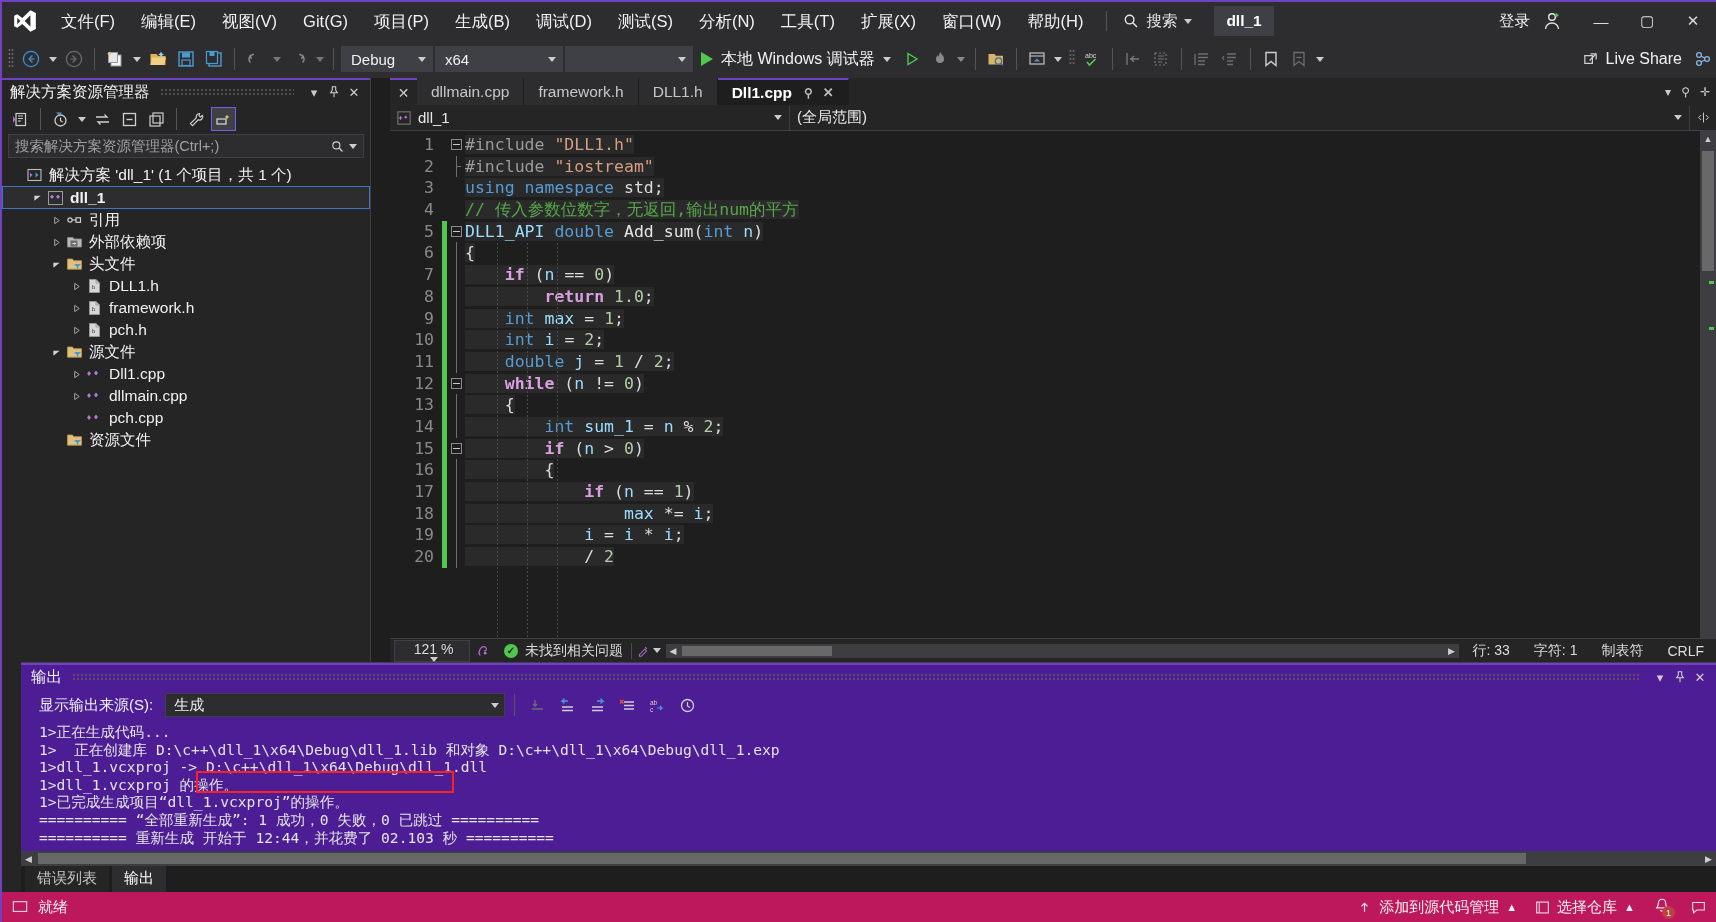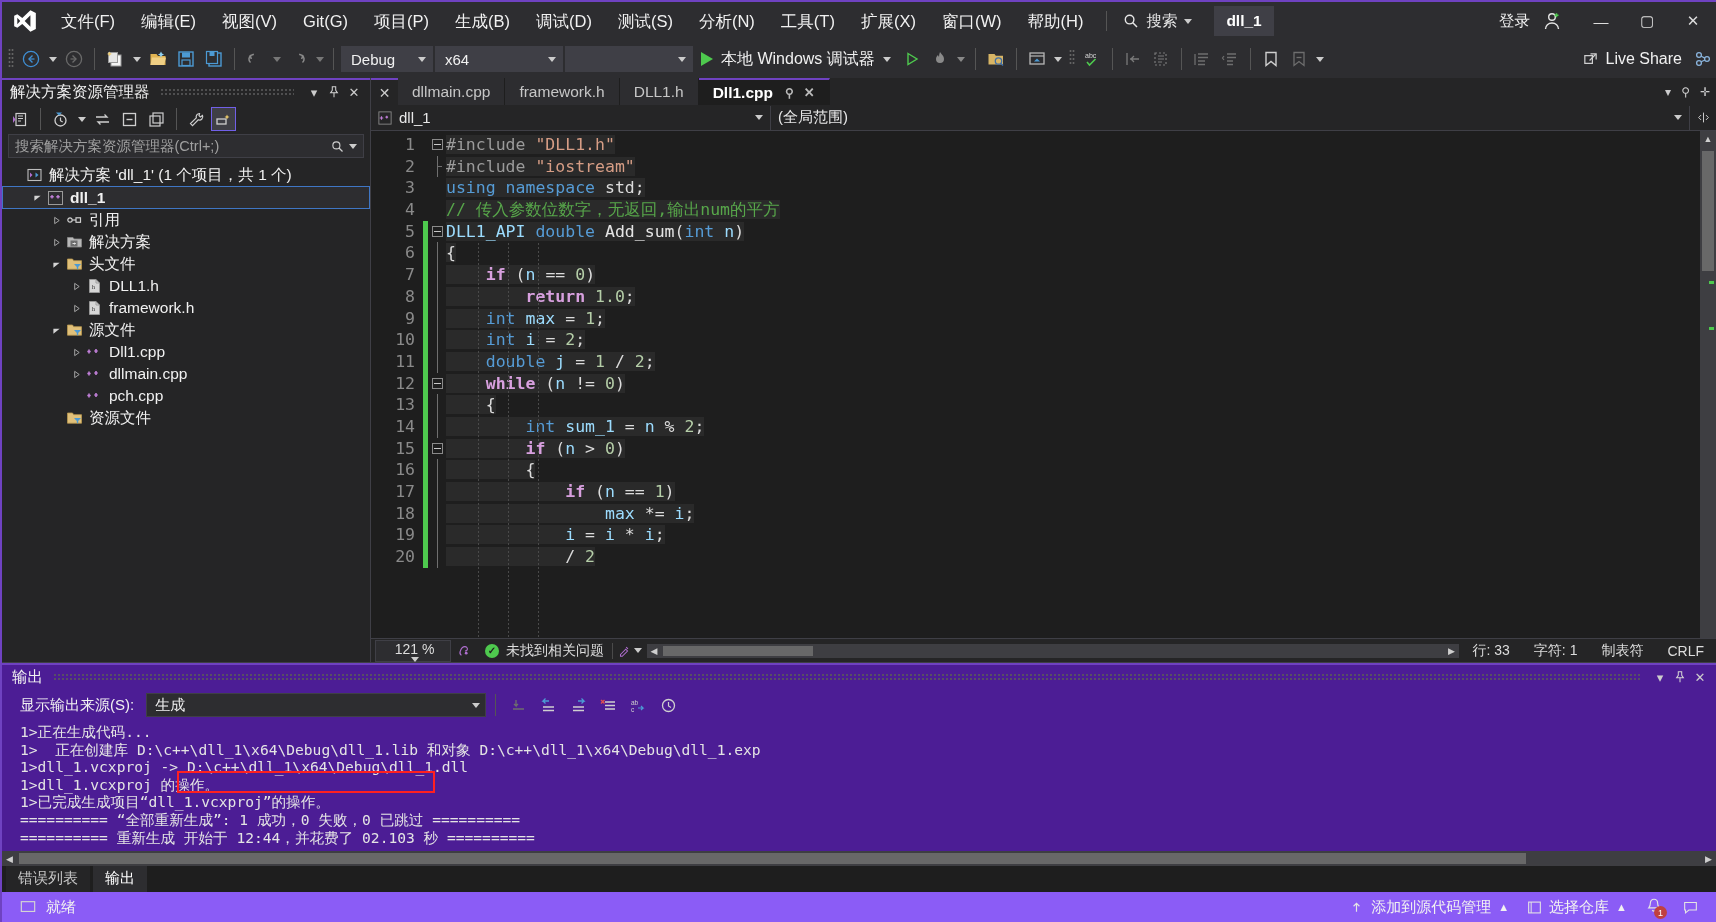--- a/index.html
+++ b/index.html
@@ -44,21 +44,21 @@
   .combo .ctext { flex: 1; white-space: nowrap; }
   .combo .carr { margin-left: 8px; }
   .combo.debug { width: 92px; }
   .combo.plat { width: 128px; }
   .run-btn { display: flex; align-items: center; gap: 8px; padding: 0 6px; height: 28px; }
   .play-tri { width: 0; height: 0; border-left: 12px solid #4ec94e; border-top: 7px solid transparent; border-bottom: 7px solid transparent; }
   .run-label { font-size: 16px; color: #f1f1f1; white-space: nowrap; }
   .live-share { margin-left: auto; display: flex; align-items: center; gap: 7px; padding-right: 6px; font-size: 16px; }
 
   
-  .body { flex: 1; display: flex; min-height: 0; background: #1e1e1e; }
+  .body { flex: 1; display: flex; min-height: 0; background: #1e1e1e; gap: 19px; }
 
   
   .solexp { width: 369px; background: #252526; display: flex; flex-direction: column; border-right: 1px solid #3f3f46; }
   .panel-head { height: 26px; display: flex; align-items: center; padding: 0 6px 0 8px; border-top: 2px solid #6f42c1; }
   .panel-title { font-size: 15.5px; color: #f1f1f1; white-space: nowrap; }
   .dots { flex: 1; height: 9px; margin: 0 10px;
           background-image: radial-gradient(#5a5a5a 1px, transparent 1px);
           background-size: 4px 4px; opacity: .8; }
   .ph-btn { width: 20px; height: 22px; display: flex; align-items: center; justify-content: center; color: #ccc; font-size: 13px; }
   .se-toolbar { height: 30px; display: flex; align-items: center; padding: 0 6px; gap: 2px; }
@@ -165,22 +165,22 @@
   .ol { height: 17.6px; line-height: 17.6px; white-space: pre; }
   .redbox { position: absolute; border: 2px solid #ff2020; }
   .op-hscroll { height: 15px; background: #3e3e42; display: flex; align-items: center; position: relative; }
   .op-hscroll .harrow { width: 15px; text-align: center; color: #cfcfcf; font-size: 9px; }
   .op-hscroll .hthumb { position: absolute; left: 17px; right: 190px; top: 2px; bottom: 2px; background: #686868; }
   .op-tabs { height: 26px; display: flex; align-items: flex-end; padding-left: 4px; gap: 3px; background:#1e1e1e; }
   .op-tab { padding: 3px 12px 4px 12px; font-size: 15px; color: #c6c6c6; background: #252526; }
   .op-tab.active { background: #2d2d30; color: #ffffff; border-top: 1px solid #6f42c1; }
 
   
-  .statusbar { height: 30px; flex: 0 0 30px; background: #8b5cf6; display: flex; align-items: center;
-               padding: 0 18px; font-size: 15px; color: #f1f1f1; }
+  .statusbar { height: 30px; flex: 0 0 30px; background: #be185d; display: flex; align-items: center;
+               padding: 0 10px; font-size: 15px; color: #f1f1f1; }
   .sb-left { display: flex; align-items: center; gap: 10px; }
   .sb-right { margin-left: auto; display: flex; align-items: center; gap: 18px; }
   .sb-item { display: flex; align-items: center; gap: 7px; white-space: nowrap; }
   .bell-wrap { position: relative; width: 20px; height: 20px; }
   .bell-badge { position: absolute; right: -2px; bottom: -2px; width: 13px; height: 13px; border-radius: 50%;
                 background: #c04040; color: #fff; font-size: 9px; display: flex; align-items: center; justify-content: center; }
 </style>
 </head>
 <body>
 
@@ -568,21 +568,21 @@
                 <path d="M3 1.5v7L8 5z" fill="none" stroke="#b0b0b0" stroke-width="1"></path>
               </svg>
             </span>
             <span class="ticon">
               <svg width="17" height="16" viewBox="0 0 16 16">
                 <path d="M1 3.5h5.5l1 1.5H15v8H1z" fill="#b8b8b8" stroke="#8a8a8a" stroke-width=".8"></path>
                 <rect x="4" y="6.5" width="7" height="6" fill="#6e6e6e"></rect>
                 <path d="M6 9.5h3l-1-1M9 9.5l-1 1" stroke="#e4e4e4" stroke-width="1"></path>
               </svg>
             </span>
-            <span class="tlabel">解决方案</span>
+            <span class="tlabel">外部依赖项</span>
           </div>
           <div class="tnode">
             <span style="flex:0 0 46px"></span>
             <span class="tw">
               <svg viewBox="0 0 10 10">
                 <path d="M1.5 3h7L1.5 8.5z" fill="#d4d4d4"></path>
               </svg>
             </span>
             <span class="ticon">
               <svg width="17" height="16" viewBox="0 0 16 16">
@@ -616,20 +616,36 @@
               </svg>
             </span>
             <span class="ticon">
               <svg width="17" height="16" viewBox="0 0 16 16">
                 <path d="M3 1.5h6.5L13 5v9.5H3z" fill="#d6d6d6" stroke="#9a9a9a" stroke-width=".9"></path>
                 <path d="M9.5 1.5V5H13" fill="none" stroke="#9a9a9a" stroke-width=".9"></path>
                 <text x="5.2" y="11.4" font-size="6.6" font-family="Liberation Serif" fill="#3a3a3a">h</text>
               </svg>
             </span>
             <span class="tlabel">framework.h</span>
+          </div>
+          <div class="tnode">
+            <span style="flex:0 0 66px"></span>
+            <span class="tw">
+              <svg viewBox="0 0 10 10">
+                <path d="M3 1.5v7L8 5z" fill="none" stroke="#b0b0b0" stroke-width="1"></path>
+              </svg>
+            </span>
+            <span class="ticon">
+              <svg width="17" height="16" viewBox="0 0 16 16">
+                <path d="M3 1.5h6.5L13 5v9.5H3z" fill="#d6d6d6" stroke="#9a9a9a" stroke-width=".9"></path>
+                <path d="M9.5 1.5V5H13" fill="none" stroke="#9a9a9a" stroke-width=".9"></path>
+                <text x="5.2" y="11.4" font-size="6.6" font-family="Liberation Serif" fill="#3a3a3a">h</text>
+              </svg>
+            </span>
+            <span class="tlabel">pch.h</span>
           </div>
           <div class="tnode">
             <span style="flex:0 0 46px"></span>
             <span class="tw">
               <svg viewBox="0 0 10 10">
                 <path d="M1.5 3h7L1.5 8.5z" fill="#d4d4d4"></path>
               </svg>
             </span>
             <span class="ticon">
               <svg width="17" height="16" viewBox="0 0 16 16">

